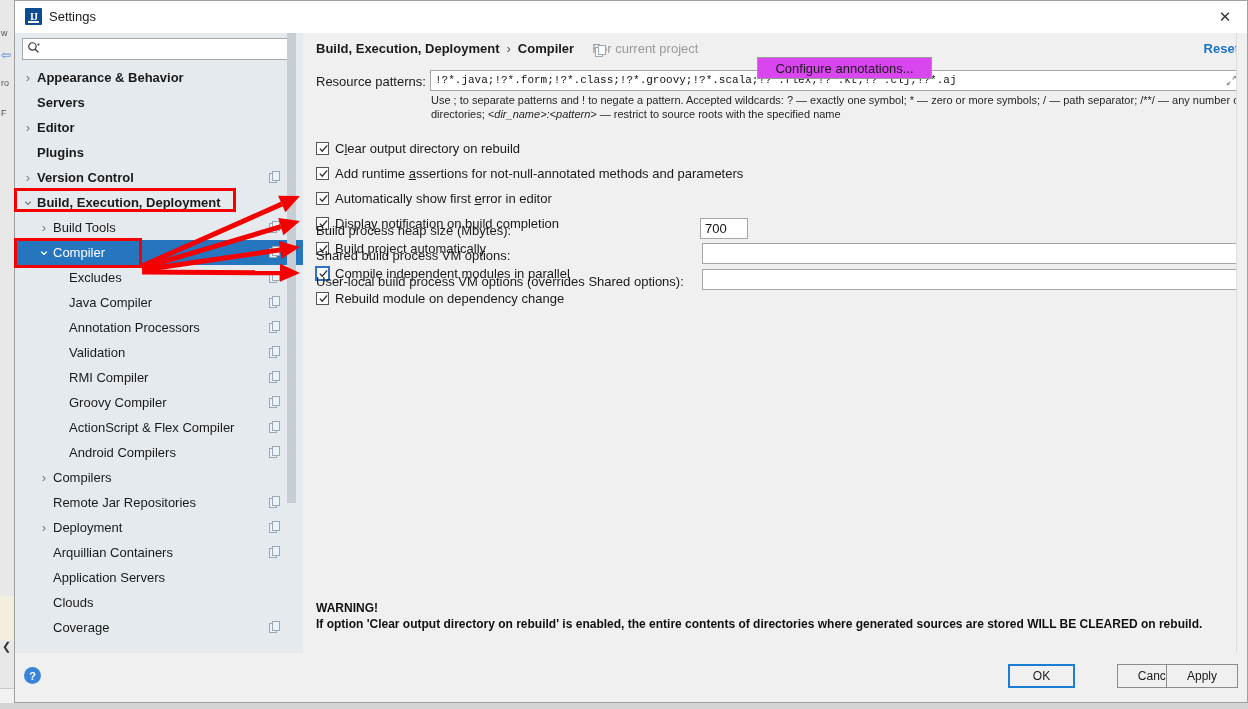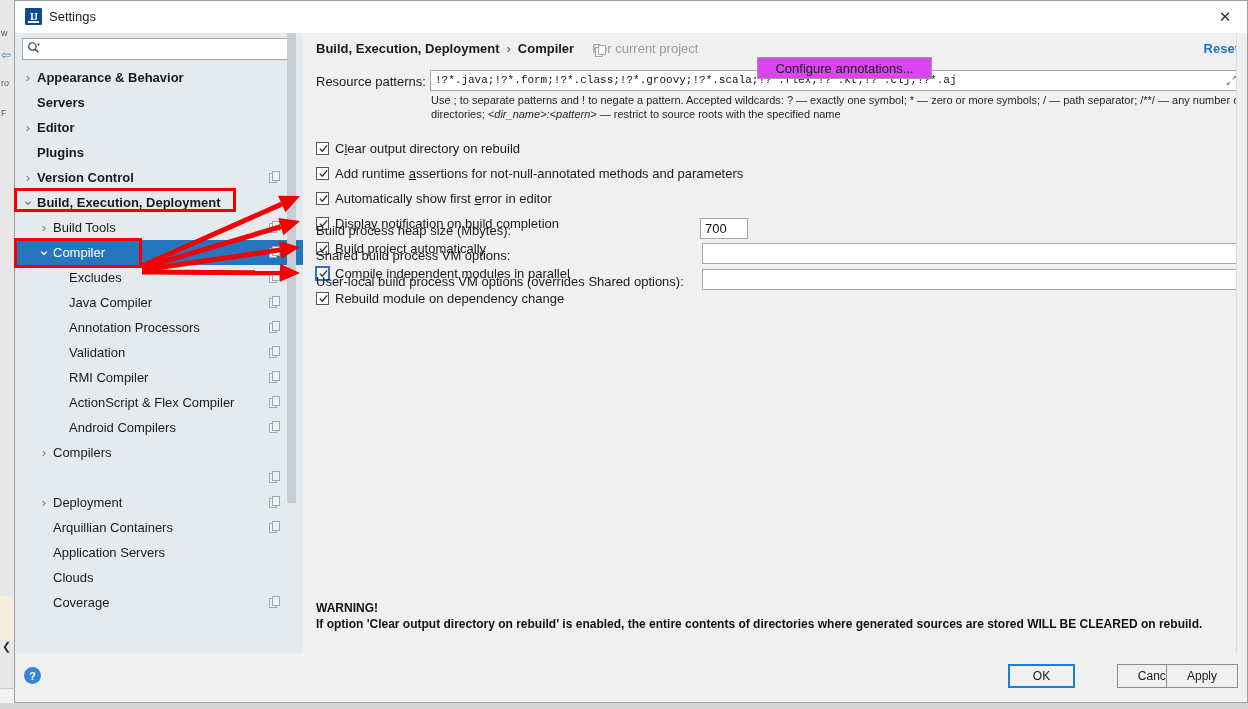--- a/index.html
+++ b/index.html
@@ -288,38 +288,46 @@
             </svg>
           </div>
           <div class="tree-row">
             <span class="lbl" style="left: 54px;">RMI Compiler</span>
             <svg class="copy-ico" viewBox="0 0 12 12">
               <rect x="0.5" y="2.5" width="7" height="9" fill="#eef2f5" stroke="#9aa7b4" stroke-width="1"></rect>
               <rect x="3.5" y="0.5" width="7" height="9" fill="#eef2f5" stroke="#9aa7b4" stroke-width="1"></rect>
             </svg>
           </div>
           <div class="tree-row">
+            <span class="lbl" style="left: 54px;">Groovy Compiler</span>
+            <svg class="copy-ico" viewBox="0 0 12 12">
+              <rect x="0.5" y="2.5" width="7" height="9" fill="#eef2f5" stroke="#9aa7b4" stroke-width="1"></rect>
+              <rect x="3.5" y="0.5" width="7" height="9" fill="#eef2f5" stroke="#9aa7b4" stroke-width="1"></rect>
+            </svg>
+          </div>
+          <div class="tree-row">
             <span class="lbl" style="left: 54px;">ActionScript &amp; Flex Compiler</span>
             <svg class="copy-ico" viewBox="0 0 12 12">
               <rect x="0.5" y="2.5" width="7" height="9" fill="#eef2f5" stroke="#9aa7b4" stroke-width="1"></rect>
               <rect x="3.5" y="0.5" width="7" height="9" fill="#eef2f5" stroke="#9aa7b4" stroke-width="1"></rect>
             </svg>
           </div>
           <div class="tree-row">
             <span class="lbl" style="left: 54px;">Android Compilers</span>
             <svg class="copy-ico" viewBox="0 0 12 12">
               <rect x="0.5" y="2.5" width="7" height="9" fill="#eef2f5" stroke="#9aa7b4" stroke-width="1"></rect>
               <rect x="3.5" y="0.5" width="7" height="9" fill="#eef2f5" stroke="#9aa7b4" stroke-width="1"></rect>
             </svg>
           </div>
           <div class="tree-row">
             <span class="chev" style="left: 22px; font-size: 13px;">›</span>
             <span class="lbl" style="left: 38px;">Compilers</span>
           </div>
           <div class="tree-row">
+            <span class="lbl" style="left: 38px;">Remote Jar Repositories</span>
             <svg class="copy-ico" viewBox="0 0 12 12">
               <rect x="0.5" y="2.5" width="7" height="9" fill="#eef2f5" stroke="#9aa7b4" stroke-width="1"></rect>
               <rect x="3.5" y="0.5" width="7" height="9" fill="#eef2f5" stroke="#9aa7b4" stroke-width="1"></rect>
             </svg>
           </div>
           <div class="tree-row">
             <span class="chev" style="left: 22px; font-size: 13px;">›</span>
             <span class="lbl" style="left: 38px;">Deployment</span>
             <svg class="copy-ico" viewBox="0 0 12 12">
               <rect x="0.5" y="2.5" width="7" height="9" fill="#eef2f5" stroke="#9aa7b4" stroke-width="1"></rect>

